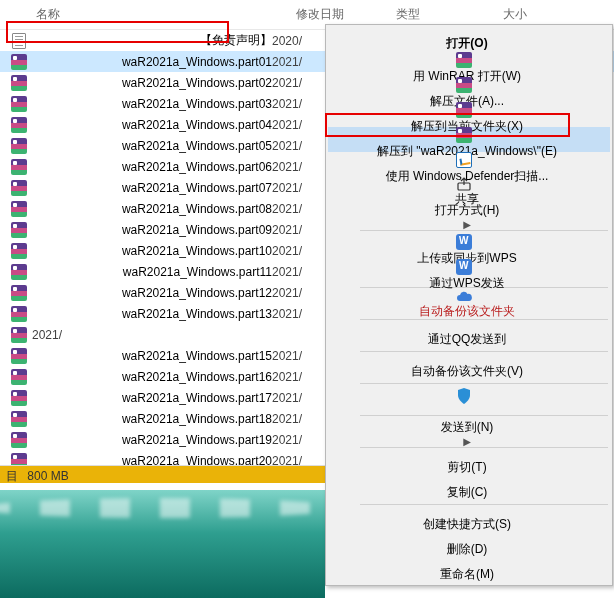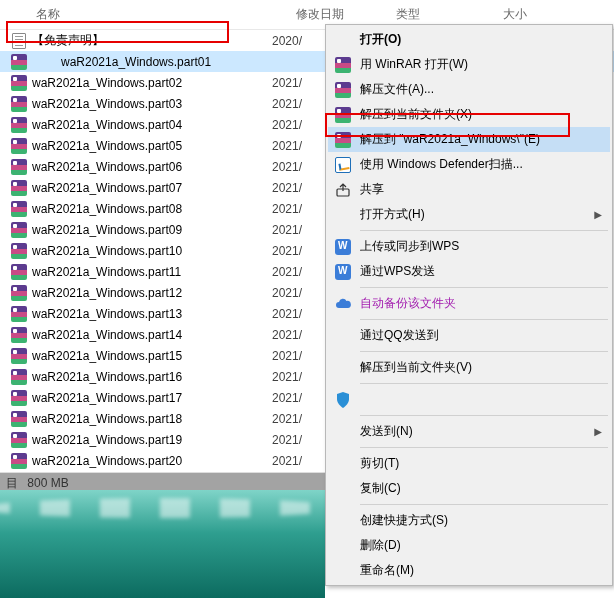--- a/index.html
+++ b/index.html
@@ -7,47 +7,47 @@
 
 .header { display: flex; padding: 4px 0 4px 28px; color: #666; border-bottom: 1px solid #e8e8e8; }
 .header .col { padding: 2px 8px; }
 .col-name { width: 260px; }
 .col-date { width: 100px; }
 .col-type { width: 80px; }
 .col-size { width: 80px; margin-left: 27px; }
 
 .files { position: relative; }
 .file-row { display: flex; align-items: center; height: 21px; padding-left: 10px; }
-.file-row.selected { background: #cce8ff; gap: 29px; }
+.file-row.selected { background: #cce8ff; }
 .file-row .icon { width: 18px; height: 18px; margin-right: 4px; display: flex; align-items: center; justify-content: center; }
-.file-row .name { width: 240px; white-space: nowrap; overflow: hidden; }
+.file-row .name { width: 240px; white-space: nowrap; overflow: hidden; text-align: right; }
 .file-row .date { width: 80px; color: #404040; }
 
 .txt-icon { width: 14px; height: 16px; border: 1px solid #888; border-radius: 1px; background: #fff; position: relative; }
 .txt-icon::after { content: ""; position: absolute; top: 2px; left: 2px; right: 2px; height: 1px; box-shadow: 0 0 0 #999, 0 3px 0 #999, 0 6px 0 #999, 0 9px 0 #999; background: #999; }
 
 .rar-icon { width: 16px; height: 16px; background: linear-gradient(#5c3b8f 0 40%, #c94b86 40% 70%, #3cb371 70%); border-radius: 2px; position: relative; }
 .rar-icon::after { content: ""; position: absolute; left: 2px; top: 2px; width: 4px; height: 4px; background: #fff; border-radius: 1px; }
 
 .highlight-red { position: absolute; border: 2px solid #e60000; pointer-events: none; }
 .hl-file { left: 6px; top: 21px; width: 223px; height: 22px; }
 .hl-menu { left: 325px; top: 113px; width: 245px; height: 24px; }
 
-.status { position: absolute; left: 0; bottom: 108px; height: 18px; padding: 2px 6px; border-top: 1px solid #ddd; background: #a3a3a3; width: 325px; color: #333; }
+.status { position: absolute; left: 0; bottom: 115px; height: 18px; padding: 2px 6px; border-top: 1px solid #ddd; background: #eab308; width: 325px; color: #333; }
 .status span:first-child { margin-right: 6px; }
 
 .desktop-bg { position: absolute; left: 0; bottom: 0; width: 325px; height: 108px; background: linear-gradient(180deg, #7fd4c8 0%, #2e9e8f 40%, #0c6b5f 100%); overflow: hidden; }
 .desktop-bg::before { content: ""; position: absolute; top: 8px; left: -20px; right: -20px; height: 20px; background: repeating-linear-gradient(90deg, rgba(255,255,255,0.5) 0 30px, transparent 30px 60px); border-radius: 50%; filter: blur(2px); }
 
 .context-menu { position: absolute; left: 325px; top: 24px; width: 288px; background: #f0f0f0; border: 1px solid #b8b8b8; box-shadow: 2px 2px 4px rgba(0,0,0,0.25); padding: 2px; }
-.menu-item { display: flex; align-items: center; height: 25px; padding: 0 8px 0 4px; cursor: default; }
+.menu-item { display: flex; align-items: center; height: 25px; padding: 0 8px 0 4px; cursor: default; flex-direction: column; }
 .menu-item.hovered { background: #c5def5; }
 .menu-item .micon { width: 22px; height: 18px; margin-right: 6px; display: flex; align-items: center; justify-content: center; }
 .menu-item .mlabel { flex: 1; color: #000; }
-.menu-item.disabled .mlabel { color: #a21caf; }
+.menu-item.disabled .mlabel { color: #b91c1c; }
 .menu-item .arrow { color: #555; font-size: 10px; }
 .menu-sep { height: 1px; background: #d0d0d0; margin: 3px 2px 3px 32px; }
 
 .sh-icon { width: 16px; height: 16px; border: 1px solid #1e6fb8; border-radius: 2px; background: #fff; position: relative; }
 .sh-icon::after { content: ""; position: absolute; left: 3px; top: 5px; width: 8px; height: 5px; border-left: 2px solid #1e6fb8; border-bottom: 2px solid #f0a020; transform: rotate(-10deg); }
 .wps-icon { width: 16px; height: 16px; background: #3b7dd8; border-radius: 3px; position: relative; }
 .wps-icon::after { content: "W"; color: #fff; font-size: 10px; font-weight: bold; position: absolute; left: 3px; top: 1px; }
 </style>
 </head>
 <body>
@@ -155,21 +155,20 @@
       <div class="icon">
         <div class="rar-icon"></div>
       </div>
       <div class="name">waR2021a_Windows.part13</div>
       <div class="date">2021/</div>
     </div>
     <div class="file-row">
       <div class="icon">
         <div class="rar-icon"></div>
       </div>
-      <div class="name">waR2021a_Windows.part14</div>
       <div class="date">2021/</div>
     </div>
     <div class="file-row">
       <div class="icon">
         <div class="rar-icon"></div>
       </div>
       <div class="name">waR2021a_Windows.part15</div>
       <div class="date">2021/</div>
     </div>
     <div class="file-row">
@@ -290,21 +289,21 @@
       <div class="mlabel">自动备份该文件夹</div>
     </div>
     <div class="menu-sep"></div>
     <div class="menu-item">
       <div class="micon"></div>
       <div class="mlabel">通过QQ发送到</div>
     </div>
     <div class="menu-sep"></div>
     <div class="menu-item">
       <div class="micon"></div>
-      <div class="mlabel">解压到当前文件夹(V)</div>
+      <div class="mlabel">自动备份该文件夹(V)</div>
     </div>
     <div class="menu-sep"></div>
     <div class="menu-item">
       <div class="micon">
         <svg class="scan-icon" width="14" height="16" viewBox="0 0 14 16">
           <path d="M7 0l6 2v5c0 4-3 7-6 9-3-2-6-5-6-9V2z" fill="#2a8fd6"></path>
         </svg>
       </div>
     </div>
     <div class="menu-sep"></div>

